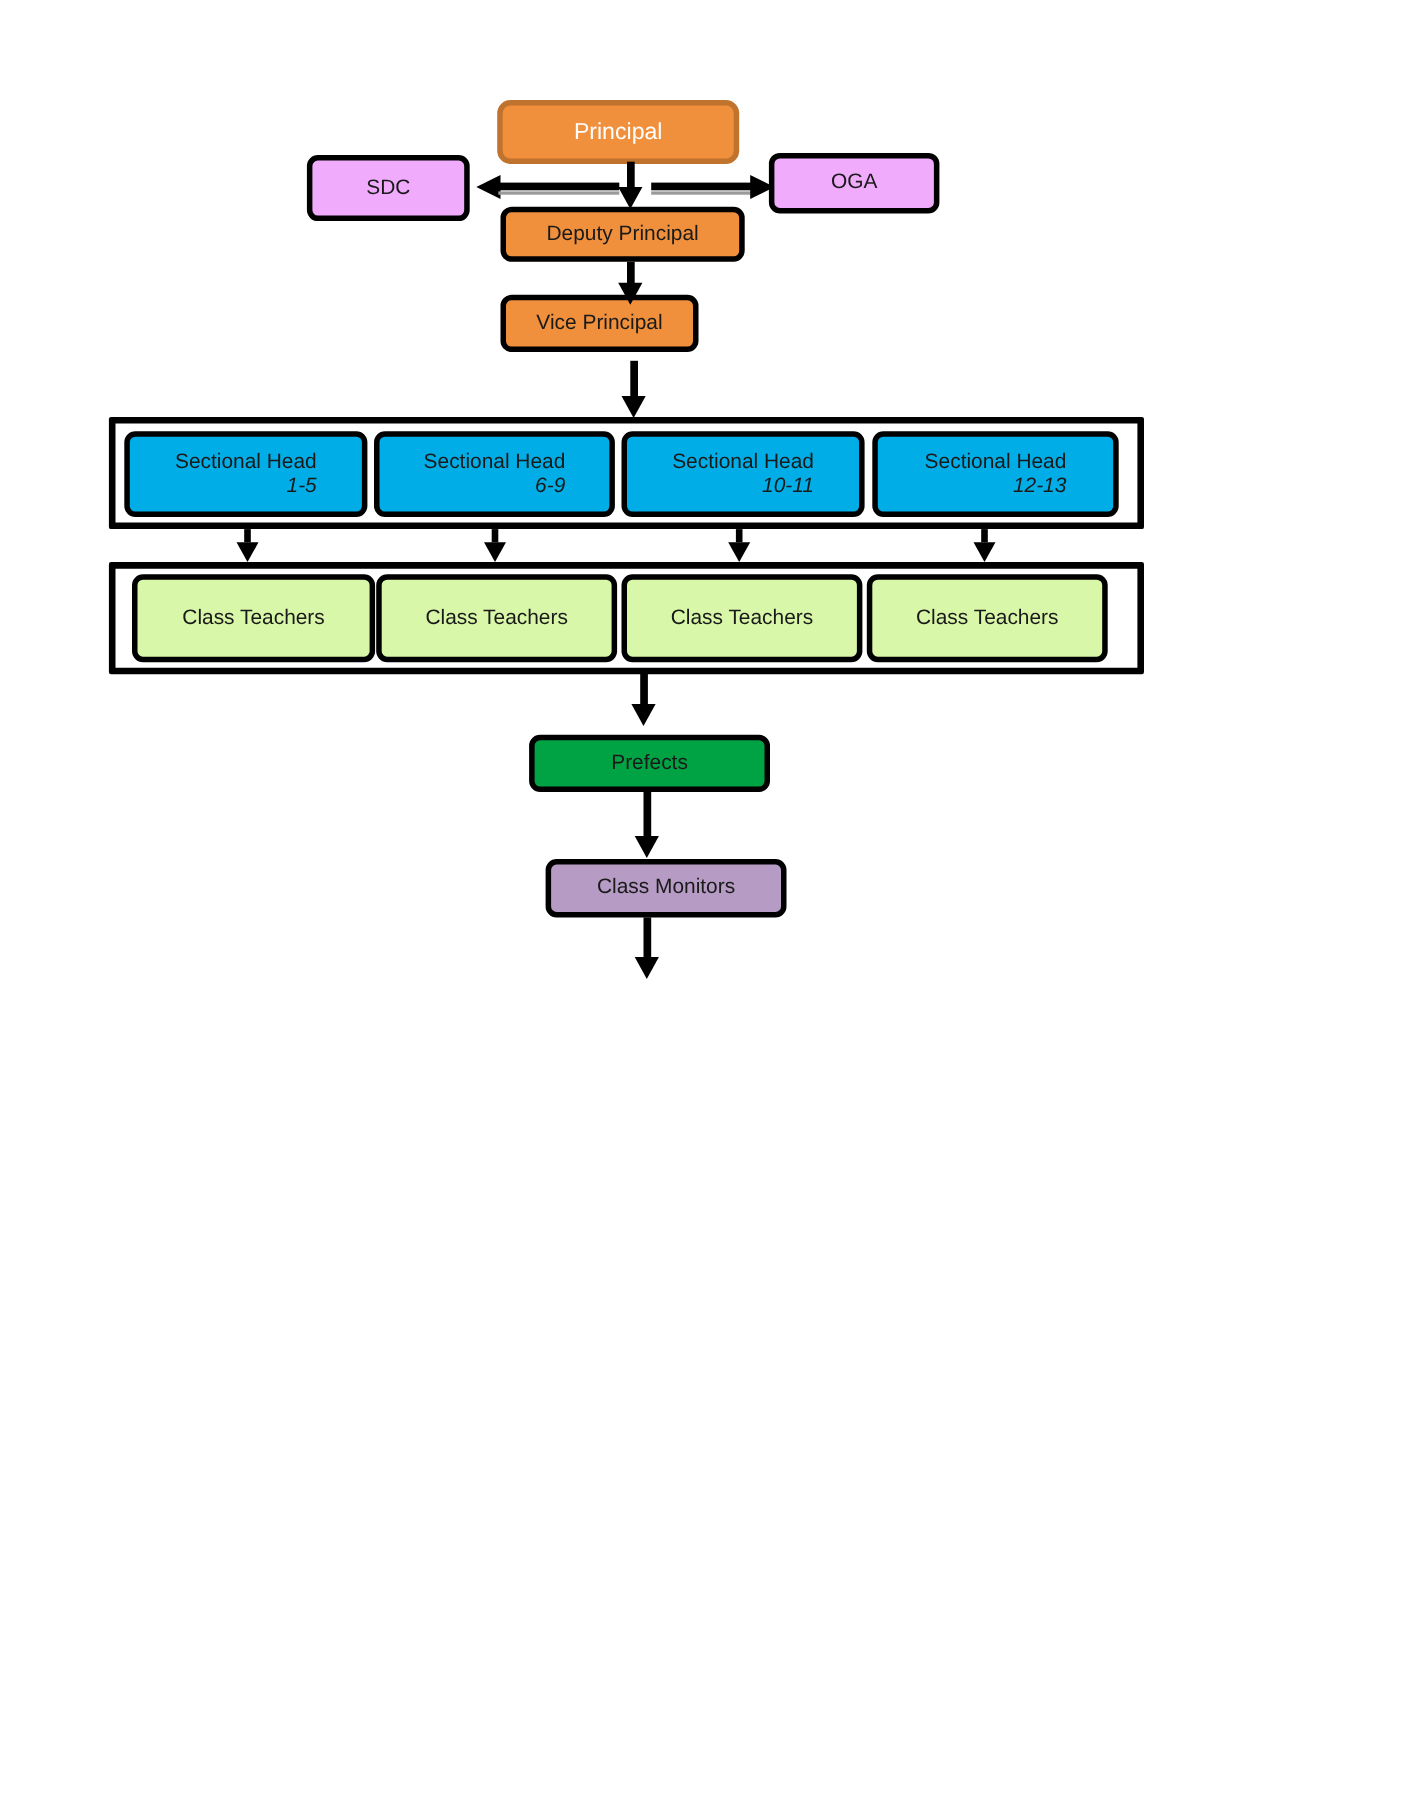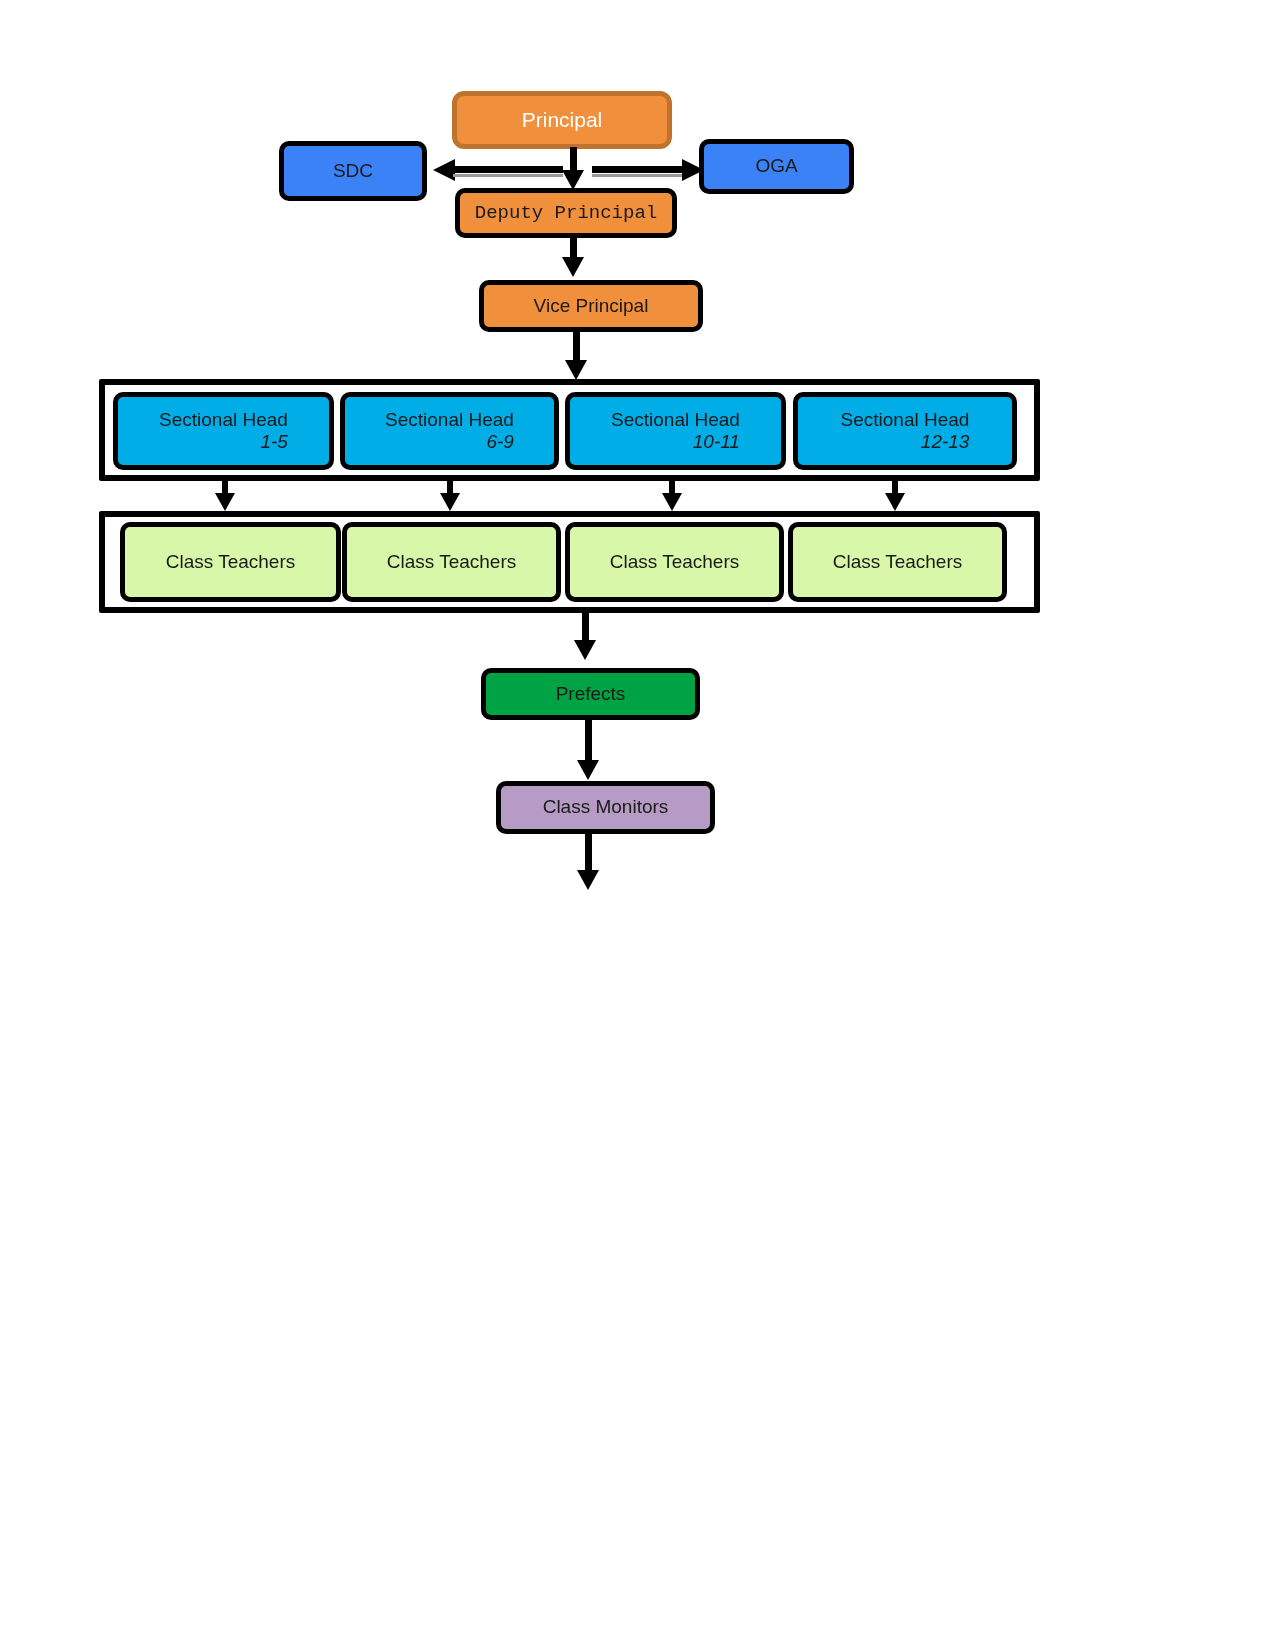--- a/index.html
+++ b/index.html
@@ -25,21 +25,21 @@
     justify-content: center;
     text-align: right;
     line-height: 1.18;
     color: #1a1a1a;
     font-size: 19px;
     border-radius: 10px;
     border: 5px solid #000000;
     z-index: 5;
   }
   .node.orange   { background: #f0903c; }
-  .node.green    { background: #3b82f6; }
+  .node.green    { background: #f0abfc; }
   .node.cyan     { background: #00ade6; }
   .node.ltgreen  { background: #d9f7a8; }
   .node.dkgreen  { background: #00a344; }
   .node.purple   { background: #b69bc4; }
   .node.blue     { background: #5189d1; }
 
   
   .node.principal {
     background: #f0903c;
     border: 5px solid #c0732c;
@@ -146,30 +146,30 @@
     <div class="shaft" style="left:0; right:20px;"></div>
     <div class="shadow" style="left:0; right:20px;"></div>
     <div class="head-right"></div>
   </div>
 
   <div class="arrow-v" style="left:560px; top:147px; width:26px; height:43px;">
     <div class="shaft" style="height:26px;"></div>
     <div class="head"></div>
   </div>
 
-  <div class="node orange" style="left:455px; top:188px; width:222px; height:50px;font-family:Liberation Mono, monospace;">
+  <div class="node orange" style="left:455px; top:188px; width:222px; height:50px;">
     <span>Deputy Principal</span>
   </div>
 
   <div class="arrow-v" style="left:560px; top:238px; width:26px; height:39px;">
     <div class="shaft" style="height:22px;"></div>
     <div class="head"></div>
   </div>
 
-  <div class="node orange" style="left:455px; top:280px; width:224px; height:52px;margin-left:24px;">
+  <div class="node orange" style="left:455px; top:268px; width:180px; height:52px;">
     <span>Vice Principal</span>
   </div>
 
   <div class="arrow-v" style="left:563px; top:328px; width:26px; height:52px;">
     <div class="shaft" style="height:32px;"></div>
     <div class="head"></div>
   </div>
 
   <div class="group-box" style="left:99px; top:379px; width:941px; height:102px;"></div>
 

